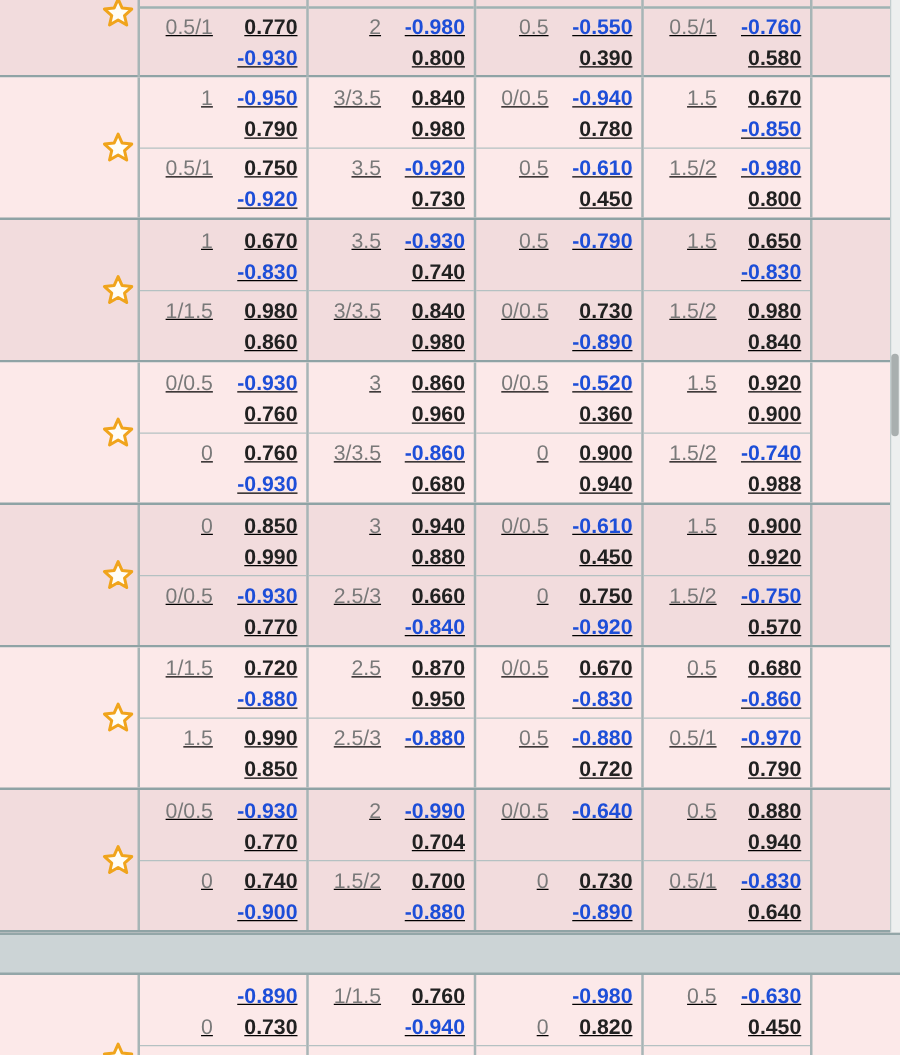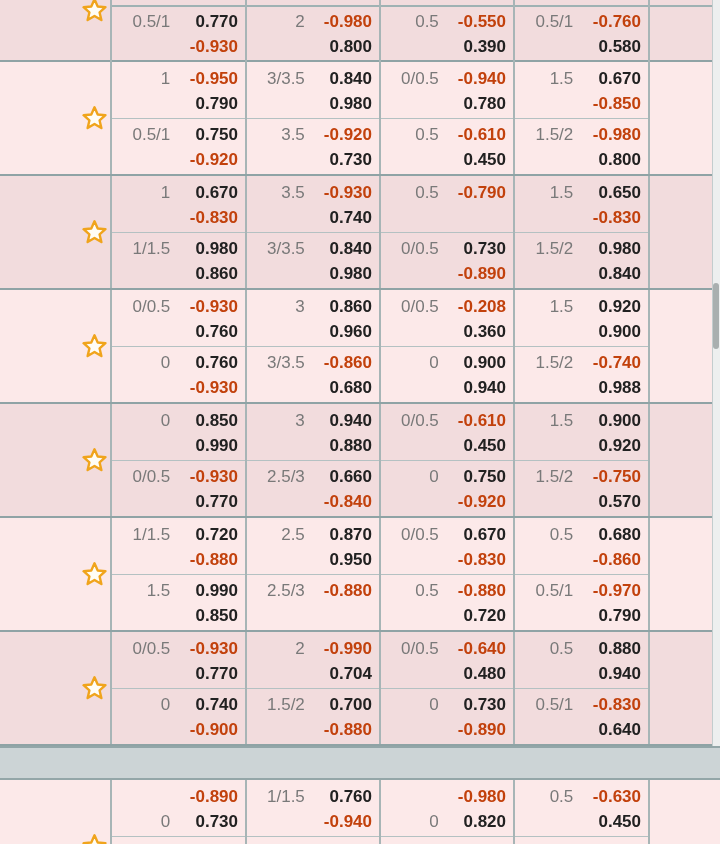--- a/index.html
+++ b/index.html
@@ -8,39 +8,40 @@
     font-family:"Liberation Sans","DejaVu Sans",sans-serif;
     -webkit-font-smoothing:antialiased;
   }
   .wrap{position:relative;width:720px;height:844px;overflow:hidden;}
   .block{
     display:grid;
     grid-template-columns:110px 135px 134px 134px 135px 72px;
     position:relative;
     border-bottom:2px solid #8fa3a5;
     box-sizing:border-box;
+    text-decoration:underline;
   }
   .block.dark{background:#f2dcdd;}
   .block.light{background:#fce9e9;}
   .block.ptop{height:62px;}
   .block.pbot{height:64px;border-bottom:none;overflow:hidden;}
   .starcol{position:relative;}
   .cell,.endcol{border-left:2px solid #a7b5b6;box-sizing:border-box;}
   .sub{height:56px;box-sizing:border-box;padding-top:4px;}
   .sub.second{border-top:1px solid #b4c1c2;padding-top:3px;}
   .ptop .sub,.ptop .endfill{
     margin-top:5px;border-top:2px solid #9fb2b3;height:55px;padding-top:2px;
   }
   .line{
     display:flex;justify-content:flex-end;align-items:center;
     height:25px;padding-right:7px;font-size:17px;line-height:25px;
   }
   .h{width:62px;text-align:right;color:#797979;font-weight:400;}
   .v{width:72px;text-align:right;font-weight:700;color:#212121;}
-  .v.neg{color:#c2410c;}
+  .v.neg{color:#1d4ed8;}
   .starbtn{
     position:absolute;right:3px;width:26px;height:26px;padding:0;margin:0;
     background:none;border:none;cursor:pointer;display:block;
   }
   .starbtn.mid{top:50%;transform:translateY(-50%);}
   .ptop .starbtn{top:-3px;}
   .pbot .starbtn{top:53px;}
   .separator{
     height:34px;box-sizing:border-box;background:#ccd4d6;
     border-top:2px solid #93a6a8;border-bottom:2px solid #93a6a8;
@@ -351,21 +352,21 @@
           <div class="line">
             <span class="h"></span>
             <span class="v">0.680</span>
           </div>
         </div>
       </div>
       <div class="cell">
         <div class="sub">
           <div class="line">
             <span class="h">0/0.5</span>
-            <span class="v neg">-0.208</span>
+            <span class="v neg">-0.520</span>
           </div>
           <div class="line">
             <span class="h"></span>
             <span class="v">0.360</span>
           </div>
         </div>
         <div class="sub second">
           <div class="line">
             <span class="h">0</span>
             <span class="v">0.900</span>
@@ -636,24 +637,20 @@
             <span class="h"></span>
             <span class="v neg">-0.880</span>
           </div>
         </div>
       </div>
       <div class="cell">
         <div class="sub">
           <div class="line">
             <span class="h">0/0.5</span>
             <span class="v neg">-0.640</span>
-          </div>
-          <div class="line">
-            <span class="h"></span>
-            <span class="v">0.480</span>
           </div>
         </div>
         <div class="sub second">
           <div class="line">
             <span class="h">0</span>
             <span class="v">0.730</span>
           </div>
           <div class="line">
             <span class="h"></span>
             <span class="v neg">-0.890</span>

